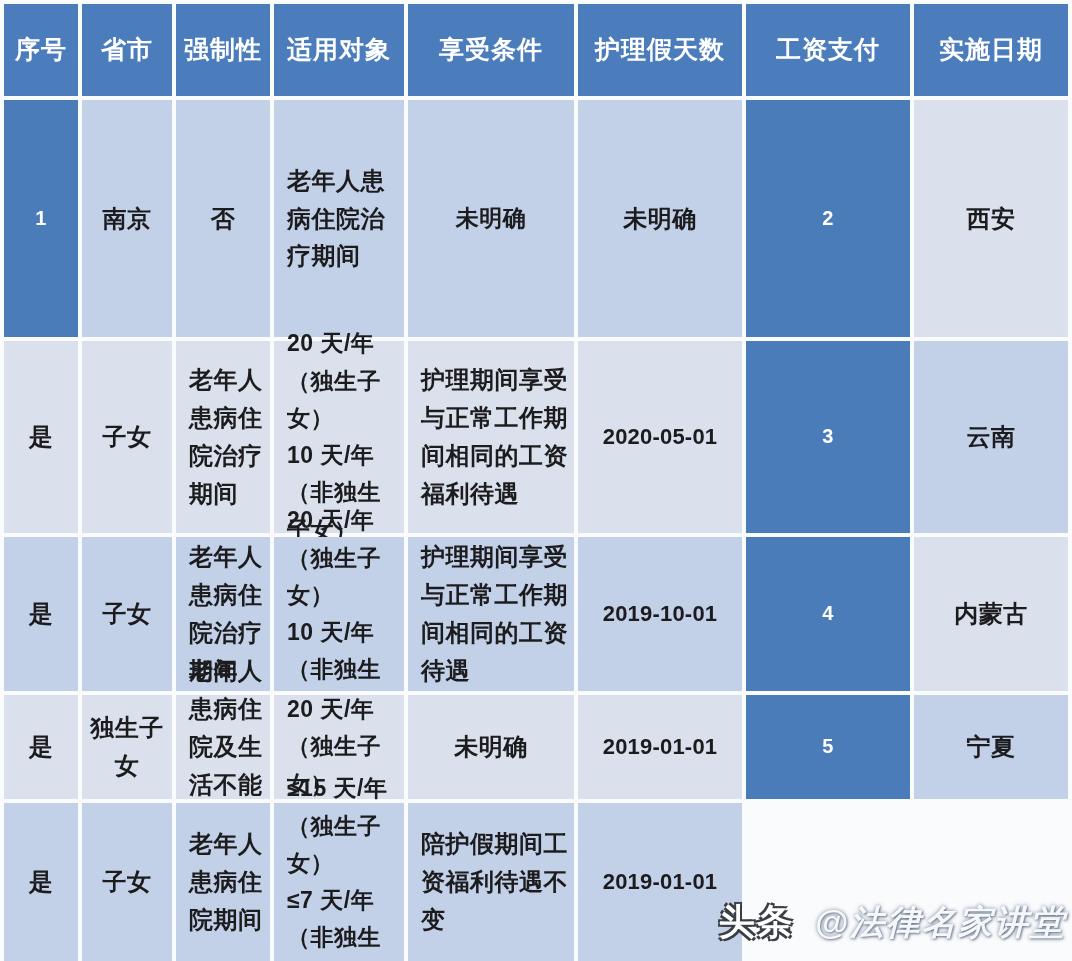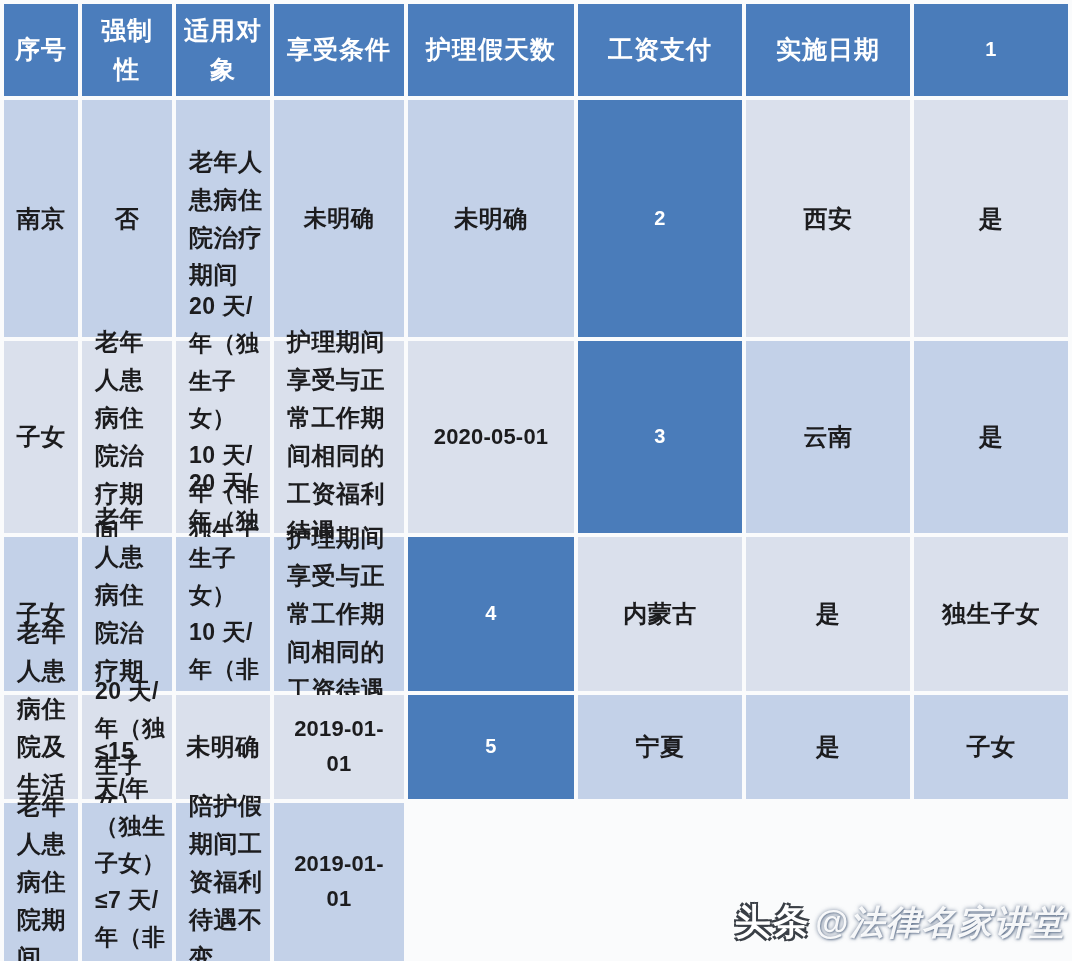--- a/index.html
+++ b/index.html
@@ -55,21 +55,21 @@
     padding-left:13px;padding-right:6px;
   }
   .cell.days{font-size:23px;line-height:1.62;}
   .cell.date{font-size:22px;letter-spacing:.2px;}
   .watermark{
     position:absolute;
     right:6px;
     bottom:14px;
     display:flex;
     align-items:center;
-    gap:4px;
+    gap:20px;
     font-weight:700;
     pointer-events:none;
   }
   .wm-brand{
     font-size:36px;
     color:#ffffff;
     text-shadow:2px 2px 0 #3a3f46,-2px -2px 0 #3a3f46,2px -2px 0 #3a3f46,-2px 2px 0 #3a3f46;
     letter-spacing:2px;
   }
   .wm-handle{
@@ -79,20 +79,21 @@
     letter-spacing:2px;
     font-style:italic;
   }
 </style>
 </head>
 <body>
 
 <div class="page">
   <div class="grid" id="grid">
       <div class="cell head">序号</div>
+      <div class="cell head">省市</div>
       <div class="cell head">强制性</div>
       <div class="cell head">适用对象</div>
       <div class="cell head">享受条件</div>
       <div class="cell head">护理假天数</div>
       <div class="cell head">工资支付</div>
       <div class="cell head">实施日期</div>
       <div class="cell index">1</div>
       <div class="cell odd">南京</div>
       <div class="cell odd">否</div>
       <div class="cell odd left">老年人患病住院治疗期间</div>
@@ -108,20 +109,21 @@
       <div class="cell even left">护理期间享受与正常工作期间相同的工资福利待遇</div>
       <div class="cell even date">2020-05-01</div>
       <div class="cell index">3</div>
       <div class="cell odd">云南</div>
       <div class="cell odd">是</div>
       <div class="cell odd">子女</div>
       <div class="cell odd left">老年人患病住院治疗期间</div>
       <div class="cell odd days left">20 天/年（独生子女）
 10 天/年（非独生子女）</div>
       <div class="cell odd left">护理期间享受与正常工作期间相同的工资待遇</div>
+      <div class="cell odd date">2019-10-01</div>
       <div class="cell index">4</div>
       <div class="cell even">内蒙古</div>
       <div class="cell even">是</div>
       <div class="cell even">独生子女</div>
       <div class="cell even left">老年人患病住院及生活不能自理</div>
       <div class="cell even days left">20 天/年（独生子女）</div>
       <div class="cell even">未明确</div>
       <div class="cell even date">2019-01-01</div>
       <div class="cell index">5</div>
       <div class="cell odd">宁夏</div>

